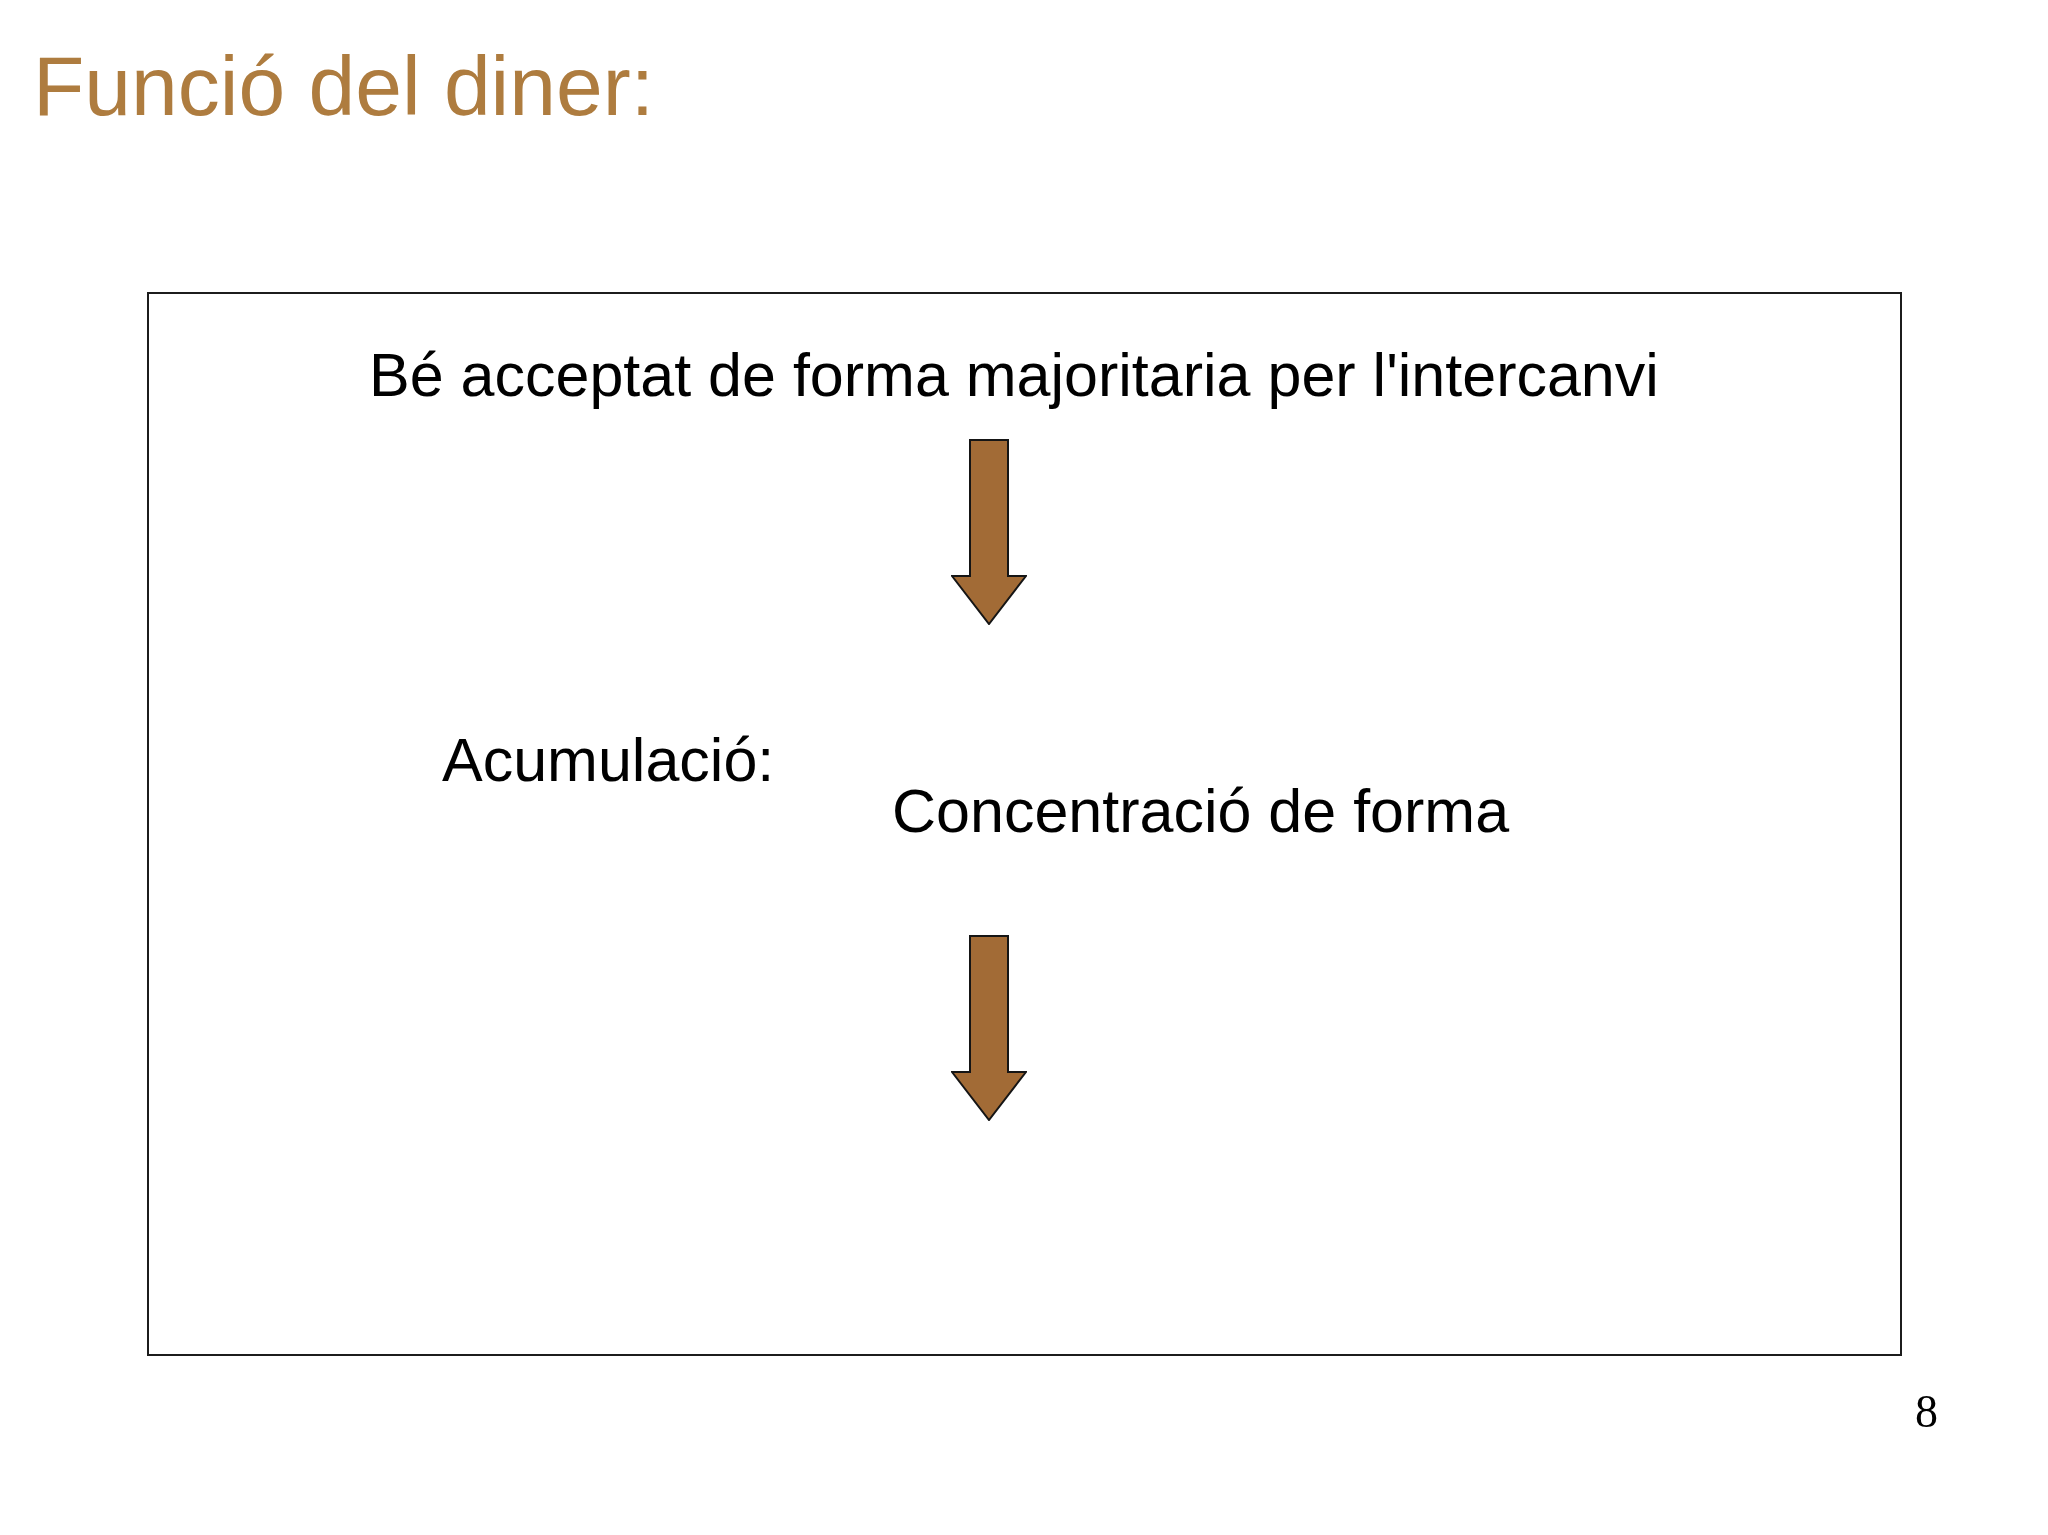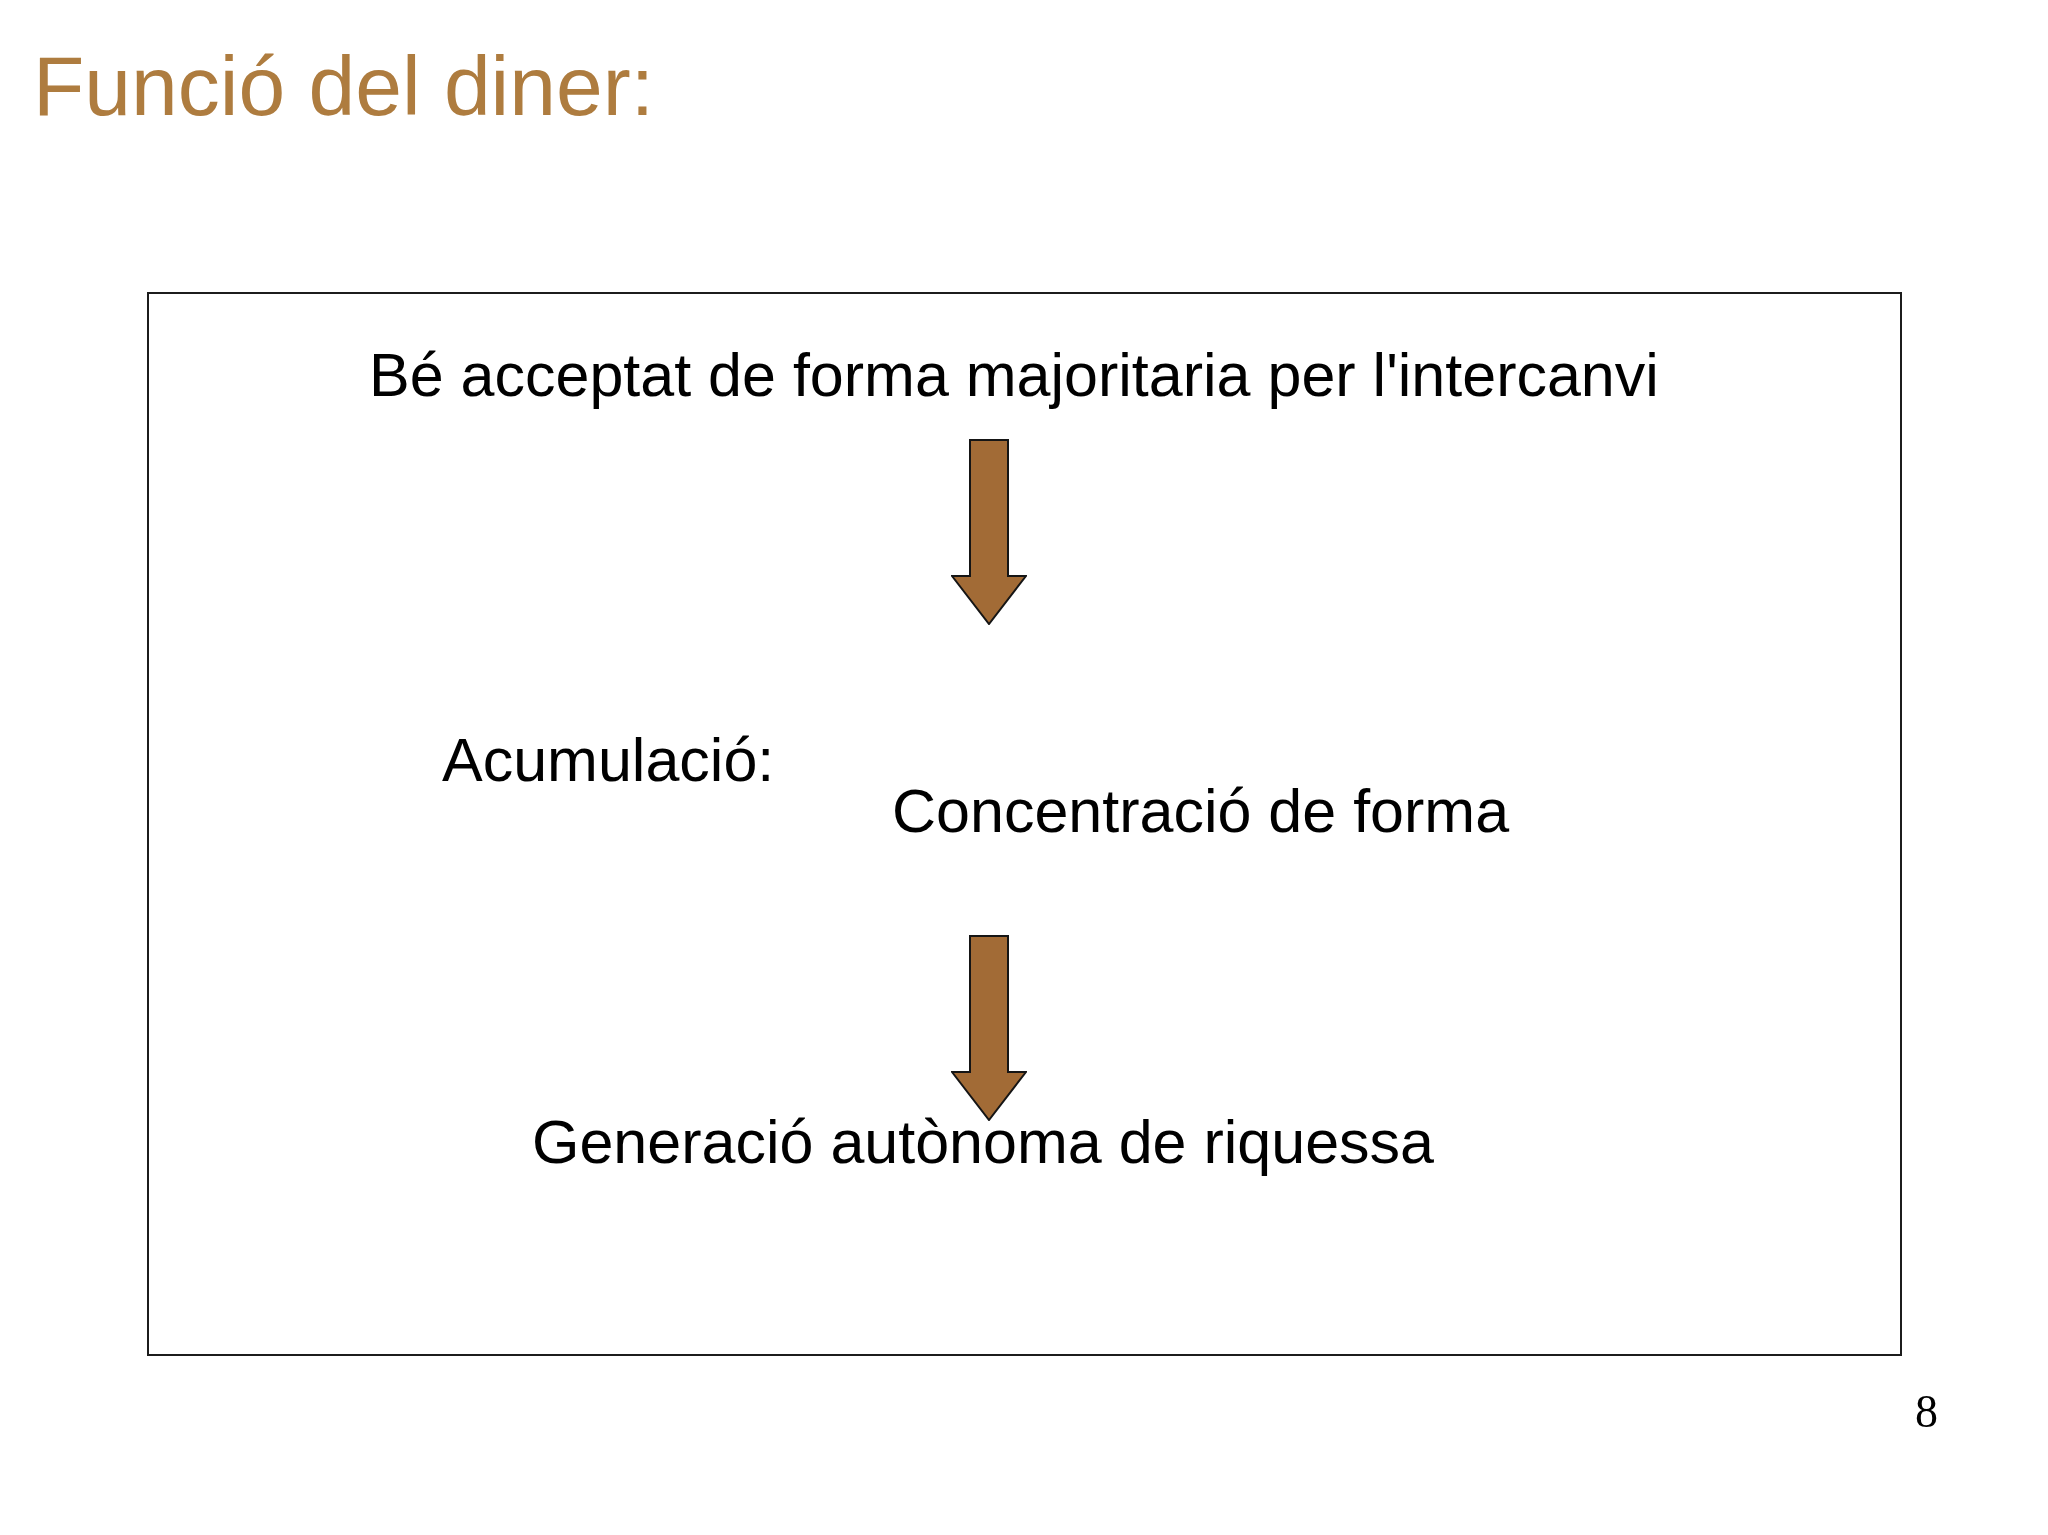--- a/index.html
+++ b/index.html
@@ -81,19 +81,18 @@
 
 
     <div class="txt acumulacio">Acumulació:</div>
 
     <div class="txt concentracio">Concentració de forma</div>
 
     <svg class="arrow arrow-2" viewBox="0 0 76 186">
       <polygon points="19,1 57,1 57,137 75,137 38,185 1,137 19,137" stroke="#151515" stroke-width="2" stroke-linejoin="miter" fill="#A26B36"></polygon>
     </svg>
 
-    <div class="txt generacio">Generació autònoma de riquessa</div>
 
   </div>
 
   <div class="page-number">8</div>
 
 </div>
 
 </body></html>

